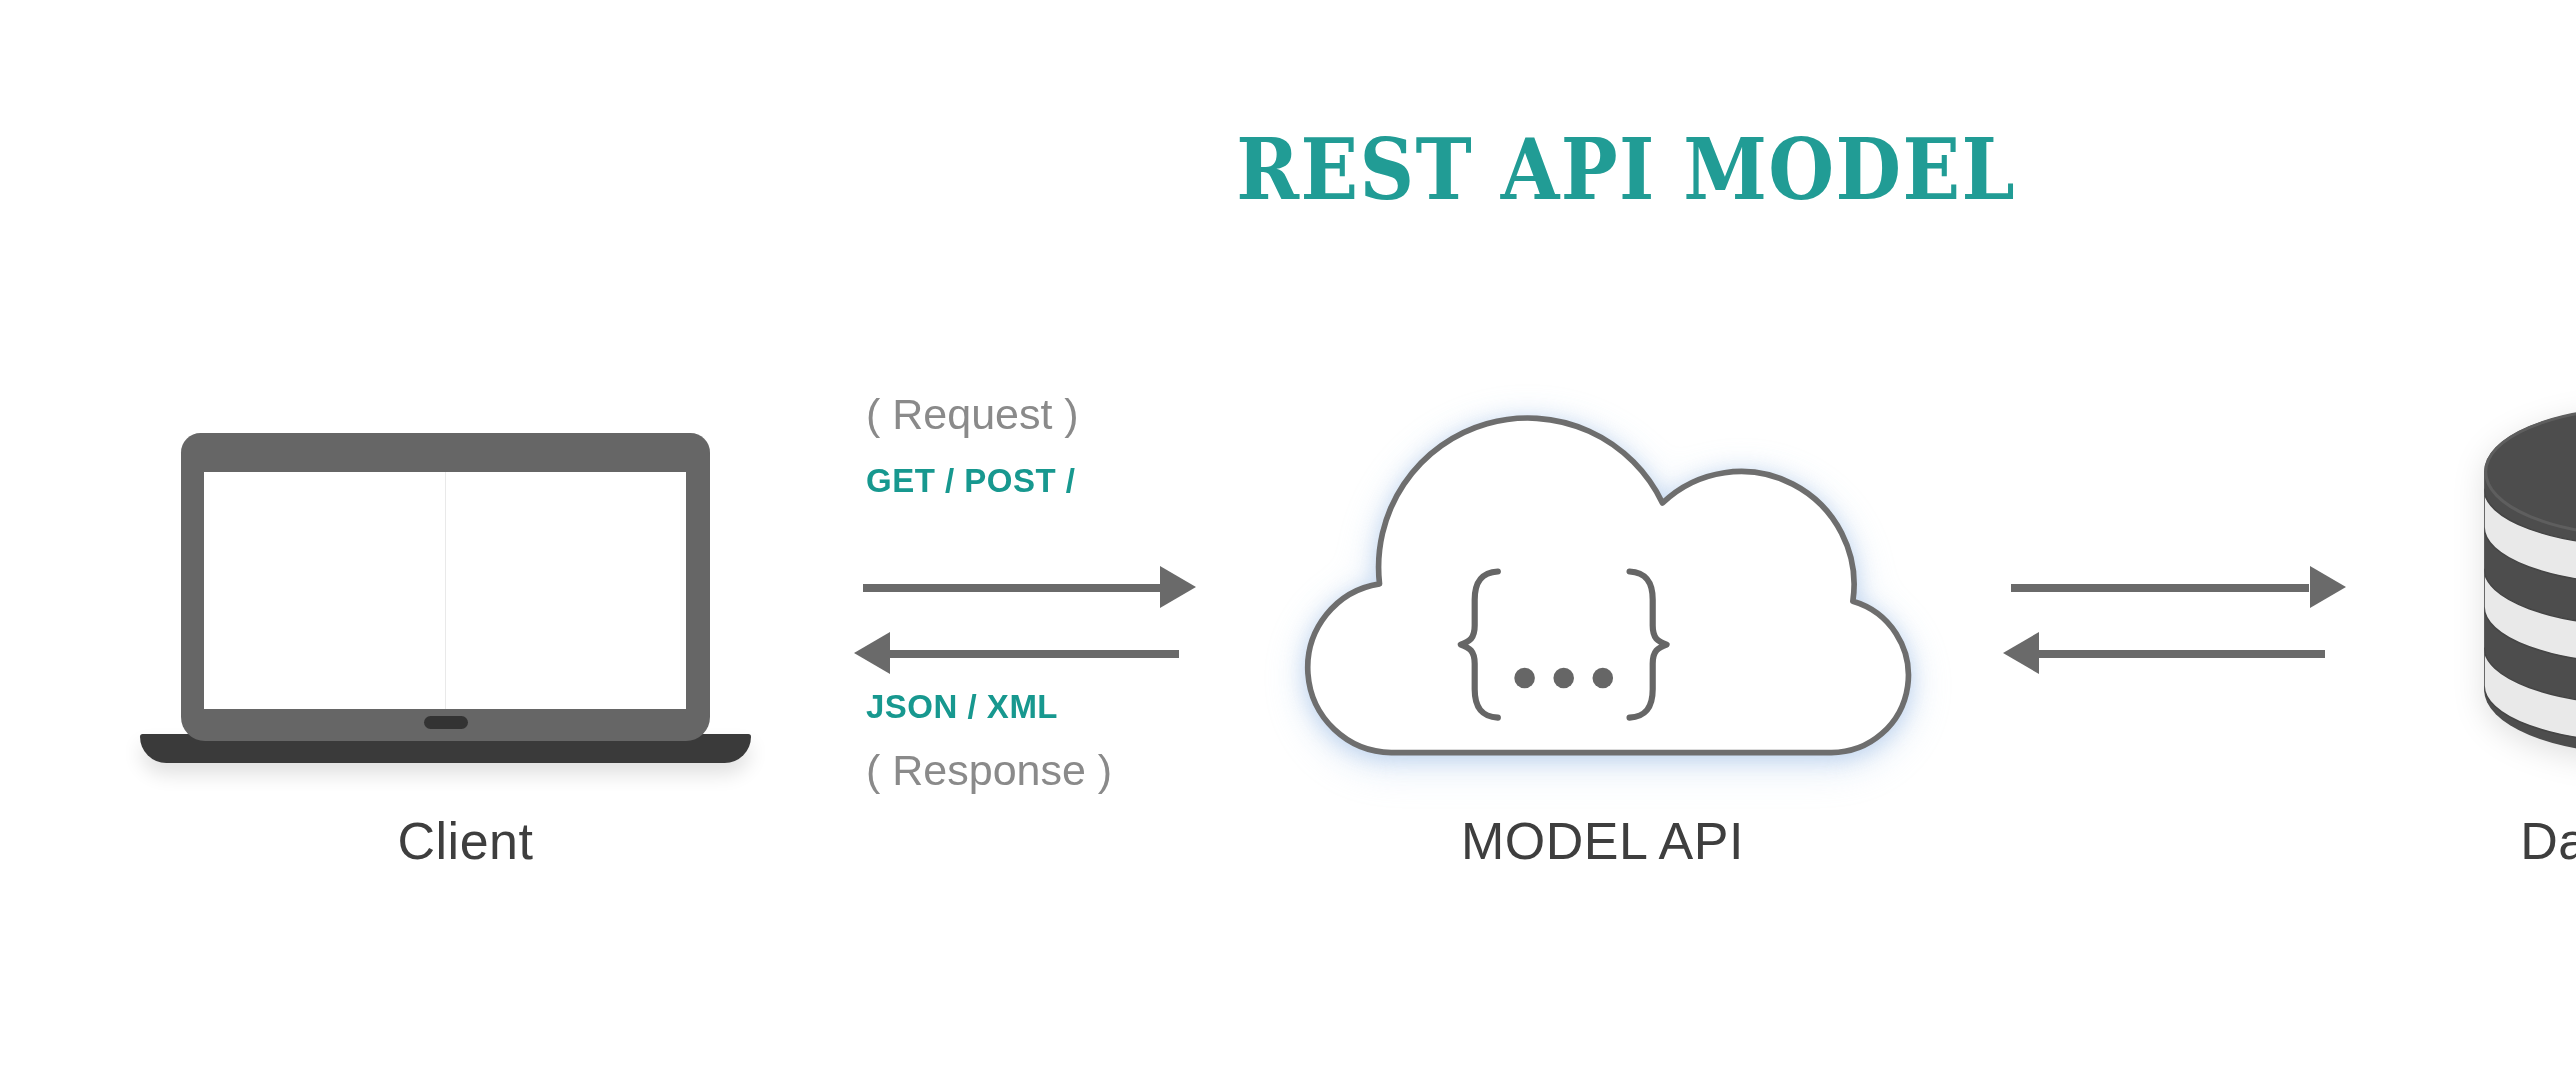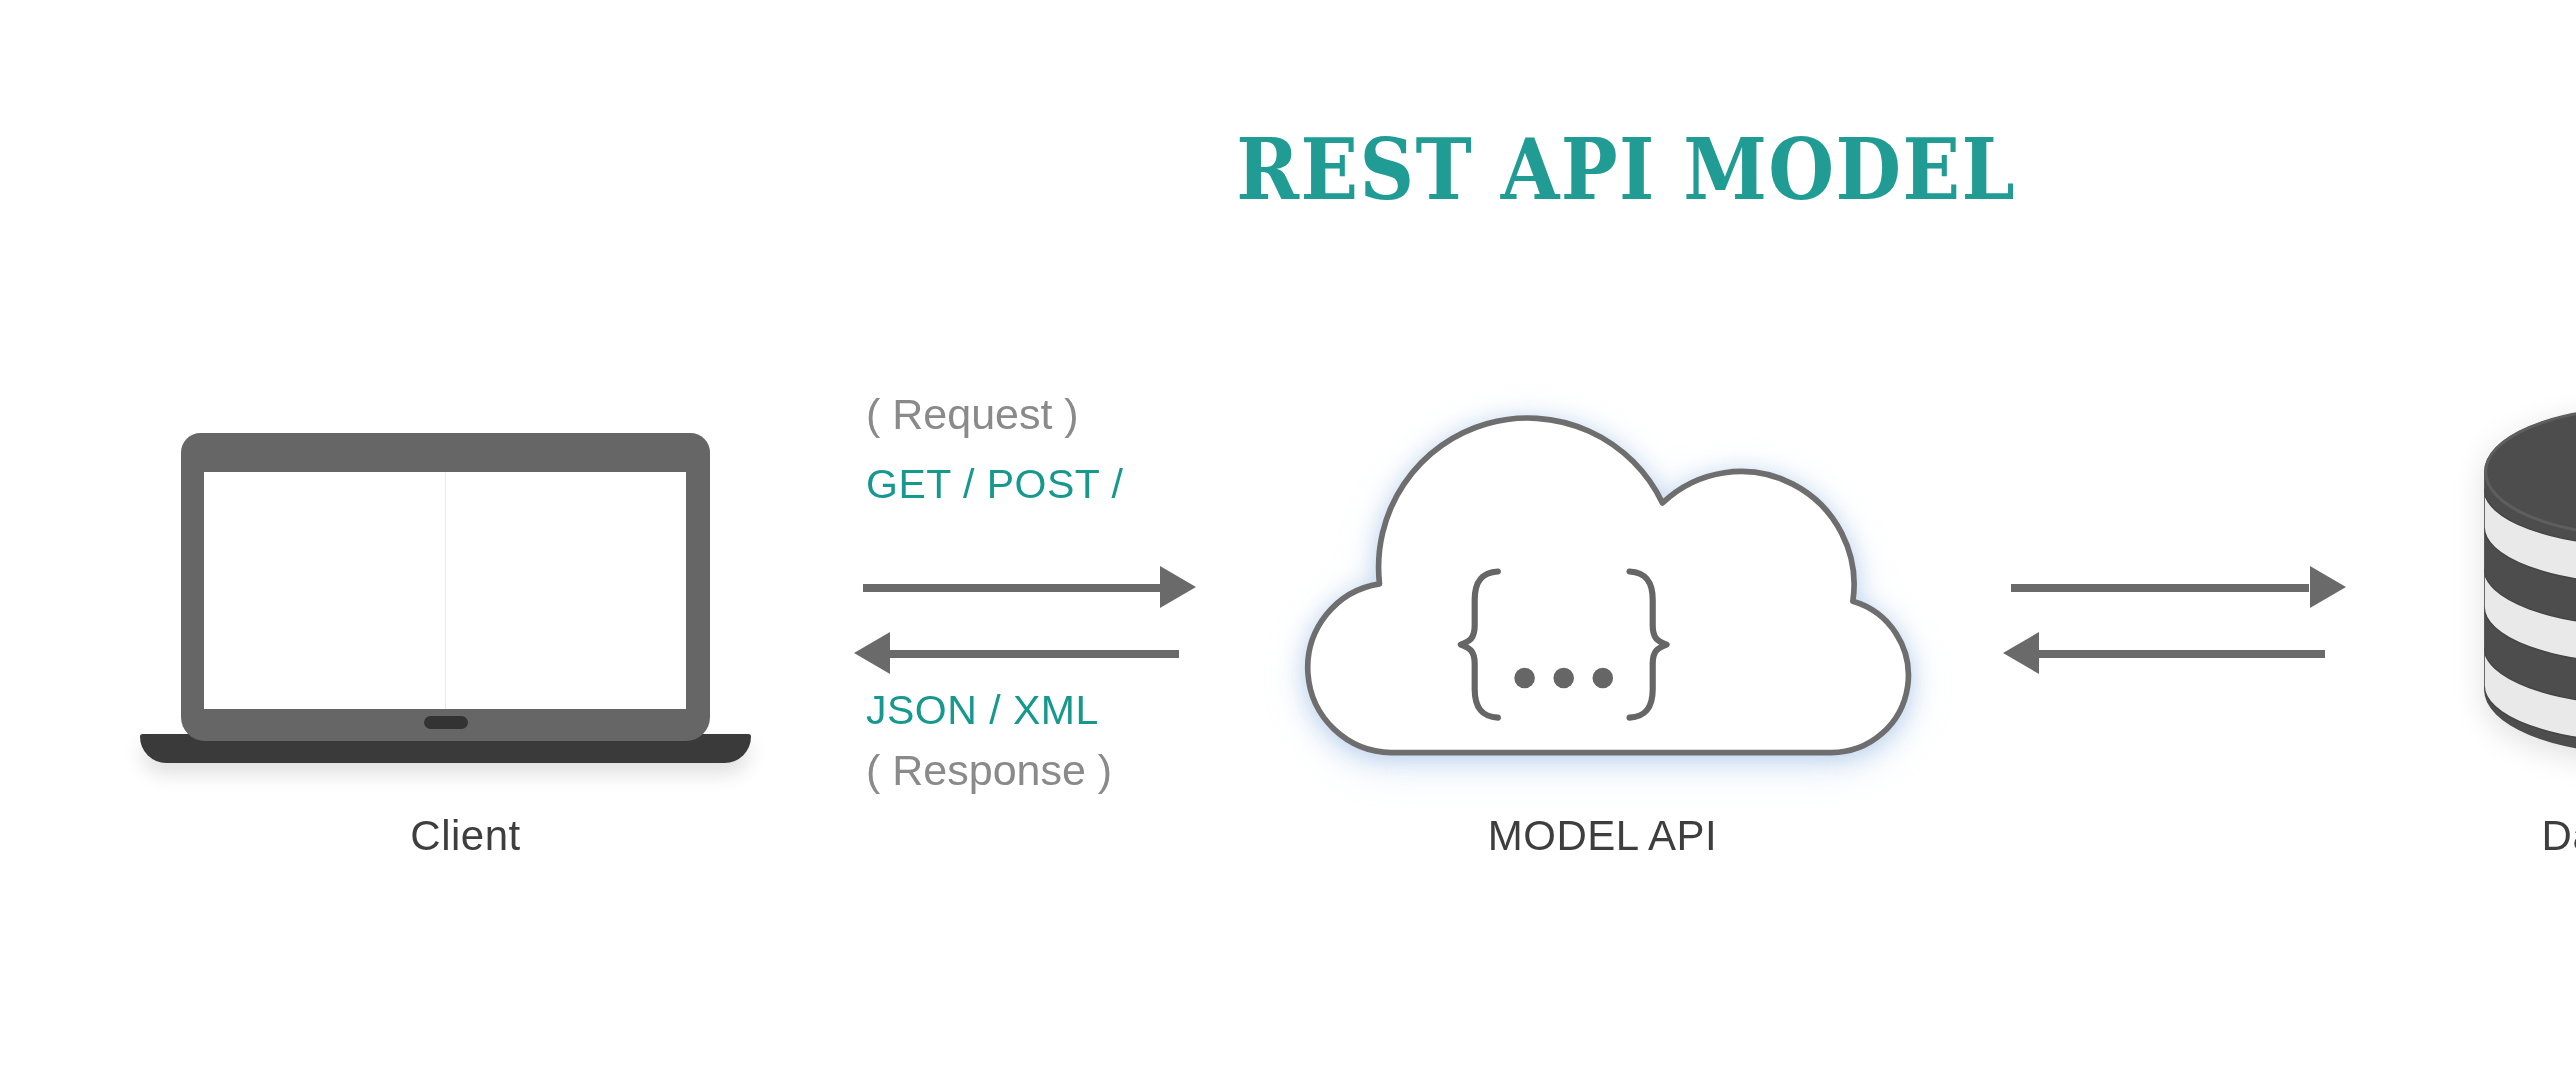--- a/index.html
+++ b/index.html
@@ -29,21 +29,21 @@
   }
 
   
   .flow-text{
     position:absolute;left:866px;width:361px;
     line-height:1;white-space:nowrap;
   }
   .muted{ color:var(--muted_gray,#8A8A8A); font-size:43px; }
   .methods{
     color:var(--accent_teal,#17988F);
-    font-size:41px;font-weight:400;letter-spacing:0.5px;
+    font-size:33px;font-weight:700;letter-spacing:0.5px;
   }
 
   
   .arrow-shaft{
     position:absolute;height:7.7px;
     background:var(--arrow_gray,#6A6A6A);
   }
   .arrow-head{position:absolute;width:0;height:0;
     border-top:21.6px solid transparent;border-bottom:21.6px solid transparent;}
   .arrow-head.to-right{border-left:36px solid var(--arrow_gray,#6A6A6A);}
@@ -71,21 +71,21 @@
     background:#e9e9e9;
   }
   #laptop .notch{
     position:absolute;left:284px;top:283px;width:44px;height:13.4px;
     background:#333333;border-radius:7.2px;
   }
 
   
   .node-label{
     position:absolute;width:361px;text-align:center;top:815px;
-    font-size:42px;line-height:1;letter-spacing:0.5px;
+    font-size:52px;line-height:1;letter-spacing:0.5px;
     color:var(--label_dark,#3E3E3E);white-space:nowrap;
   }
 
   
   #cloud-svg{
     position:absolute;left:1283px;top:412px;
     filter:drop-shadow(0 4.1px 11.3px rgba(168,197,232,.65))
            drop-shadow(0 8.2px 18.5px rgba(184,208,238,.40));
   }
 

